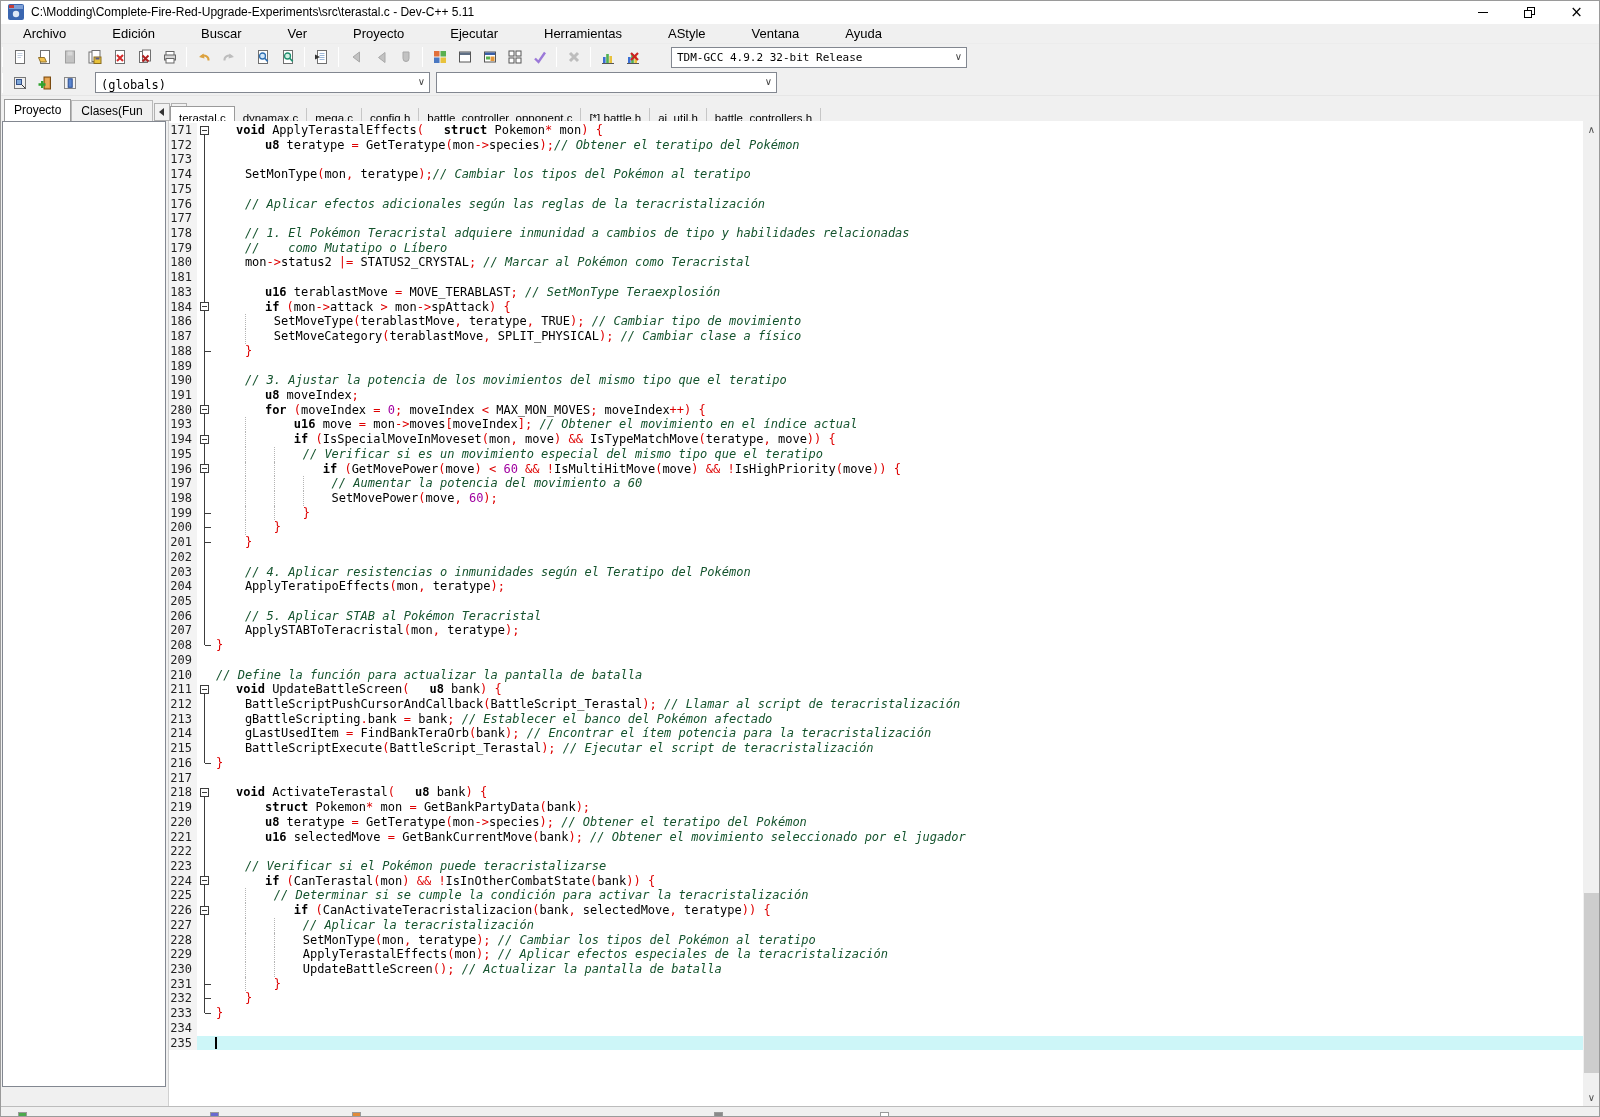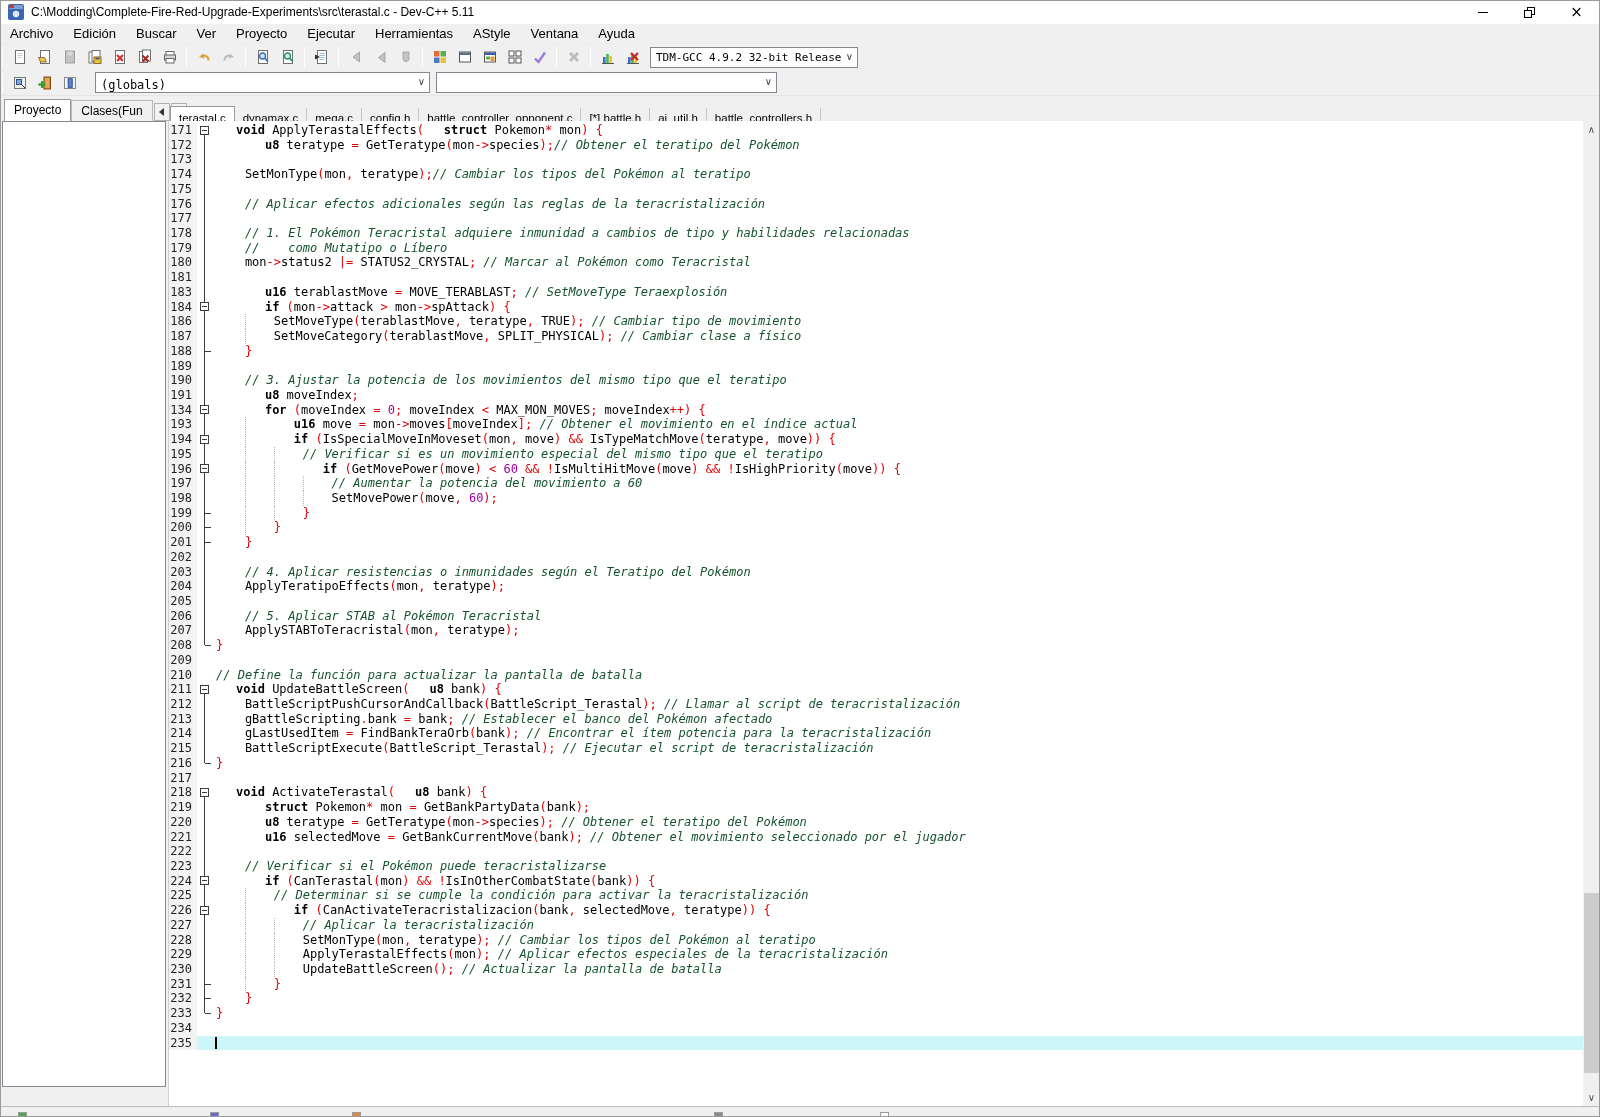--- a/index.html
+++ b/index.html
@@ -14,33 +14,33 @@
   #wincontrols { position:absolute; right:0; top:0; height:24px; display:flex; }
   .winbtn { width:47px; height:24px; display:flex; align-items:center; justify-content:center; }
   .glyph-min { width:10px; height:1px; background:#000; }
   .glyph-restore { position:relative; width:11px; height:11px; }
   .glyph-restore .r1 { position:absolute; left:0; bottom:0; width:8px; height:8px; border:1px solid #000; background:#fff; }
   .glyph-restore .r2 { position:absolute; right:0; top:0; width:8px; height:8px; border:1px solid #000; }
   .glyph-close { font-size:15px; line-height:15px; color:#000; font-family:"DejaVu Sans",sans-serif; }
 
   
   #menubar { position:absolute; left:0; top:24px; width:1600px; height:20px; background:#f0f0f0; display:flex; align-items:center; border-bottom:1px solid #ececec;}
-  .menuitem { font-size:13px; color:#000; padding:0 10px; height:20px; line-height:20px; }
+  .menuitem { font-size:13px; color:#000; padding:0 23px; height:20px; line-height:20px; }
 
   
   .toolbar { position:absolute; left:0; width:1600px; height:26px; background:#f0f0f0; display:flex; align-items:center; }
   #toolbar1 { top:44px; }
   #toolbar2 { top:70px; border-bottom:1px solid #e6e6e6; }
   .tbtn { width:25px; height:24px; display:flex; align-items:center; justify-content:center; }
   .tbtn svg { width:16px; height:16px; }
   .tsep { width:1px; height:20px; background:#c2c2c2; border-right:1px solid #fff; margin:0 4px; }
   .tgrip { width:1px; height:20px; background:#c2c2c2; border-right:1px solid #fff; margin:0 4px 0 2px; }
   .combo { position:relative; height:21px; background:#fff; border:1px solid #828790; font-family:"DejaVu Sans Mono",monospace; font-size:11px; color:#000; display:flex; align-items:center; padding:0 18px 0 5px; white-space:nowrap; }
   .combo .chev { position:absolute; right:4px; top:3px; font-size:10px; color:#444; font-family:"DejaVu Sans",sans-serif; }
-  #compilerCombo { width:208px; margin-left:5px; }
+  #compilerCombo { width:296px; margin-left:26px; }
   #globalsCombo { position:absolute; left:95px; top:2px; width:335px; font-size:12px;align-items:flex-end; }
   #memberCombo  { position:absolute; left:436px; top:2px; width:341px; font-size:12px; }
 
   
   #tabrow { position:absolute; left:0; top:96px; width:1600px; height:26px; background:#f0f0f0; }
   #lefttabs { position:absolute; left:4px; top:3px; height:23px; display:flex; align-items:flex-end; }
   .ltab { height:22px; line-height:21px; font-size:12px; padding:0 9px; color:#000; border:1px solid #b9b9b9; border-bottom:none; background:#f0f0f0; white-space:nowrap; }
   .ltab.active { background:#fff; height:23px; border-color:#9a9a9a; }
   .spinbtn { width:16px; height:18px; margin:2px 0 1px 1px; background:#f2f2f2; border:1px solid #b0b0b0; display:flex; align-items:center; justify-content:center; }
   .tri-l { width:0; height:0; border-top:4px solid transparent; border-bottom:4px solid transparent; border-right:5px solid #333; }
@@ -435,21 +435,21 @@
         <div class="fold">
           <div class="vfull"></div>
         </div>
         <div class="codeln"></div>
       </div>
       <div class="row">
         <span class="ln">183</span>
         <div class="fold">
           <div class="vfull"></div>
         </div>
-        <div class="codeln"><span class="tok t">    </span><span class="tok k">u16</span><span class="tok t"> terablastMove </span><span class="tok p">=</span><span class="tok t"> MOVE_TERABLAST</span><span class="tok p">;</span><span class="tok t"> </span><span class="tok c">// SetMoveType Teraexplosión</span></div>
+        <div class="codeln"><span class="tok t">    </span><span class="tok k">u16</span><span class="tok t"> terablastMove </span><span class="tok p">=</span><span class="tok t"> MOVE_TERABLAST</span><span class="tok p">;</span><span class="tok t"> </span><span class="tok c">// SetMonType Teraexplosión</span></div>
       </div>
       <div class="row">
         <span class="ln">184</span>
         <div class="fold">
           <div class="vfull"></div>
           <div class="fbox">
             <div class="minus"></div>
           </div>
         </div>
         <div class="codeln"><span class="tok t">    </span><span class="tok k">if</span><span class="tok t"> </span><span class="tok p">(</span><span class="tok t">mon</span><span class="tok p">-&gt;</span><span class="tok t">attack </span><span class="tok p">&gt;</span><span class="tok t"> mon</span><span class="tok p">-&gt;</span><span class="tok t">spAttack</span><span class="tok p">)</span><span class="tok t"> </span><span class="tok p">{</span></div>
@@ -491,21 +491,21 @@
         <div class="codeln"><span class="tok t">    </span><span class="tok c">// 3. Ajustar la potencia de los movimientos del mismo tipo que el teratipo</span></div>
       </div>
       <div class="row">
         <span class="ln">191</span>
         <div class="fold">
           <div class="vfull"></div>
         </div>
         <div class="codeln"><span class="tok t">    </span><span class="tok k">u8</span><span class="tok t"> moveIndex</span><span class="tok p">;</span></div>
       </div>
       <div class="row">
-        <span class="ln">134</span>
+        <span class="ln">280</span>
         <div class="fold">
           <div class="vfull"></div>
           <div class="fbox">
             <div class="minus"></div>
           </div>
         </div>
         <div class="codeln"><span class="tok t">    </span><span class="tok k">for</span><span class="tok t"> </span><span class="tok p">(</span><span class="tok t">moveIndex </span><span class="tok p">=</span><span class="tok t"> </span><span class="tok m">0</span><span class="tok p">;</span><span class="tok t"> moveIndex </span><span class="tok p">&lt;</span><span class="tok t"> MAX_MON_MOVES</span><span class="tok p">;</span><span class="tok t"> moveIndex</span><span class="tok p">++)</span><span class="tok t"> </span><span class="tok p">{</span></div>
       </div>
       <div class="row">
         <span class="ln">193</span>

